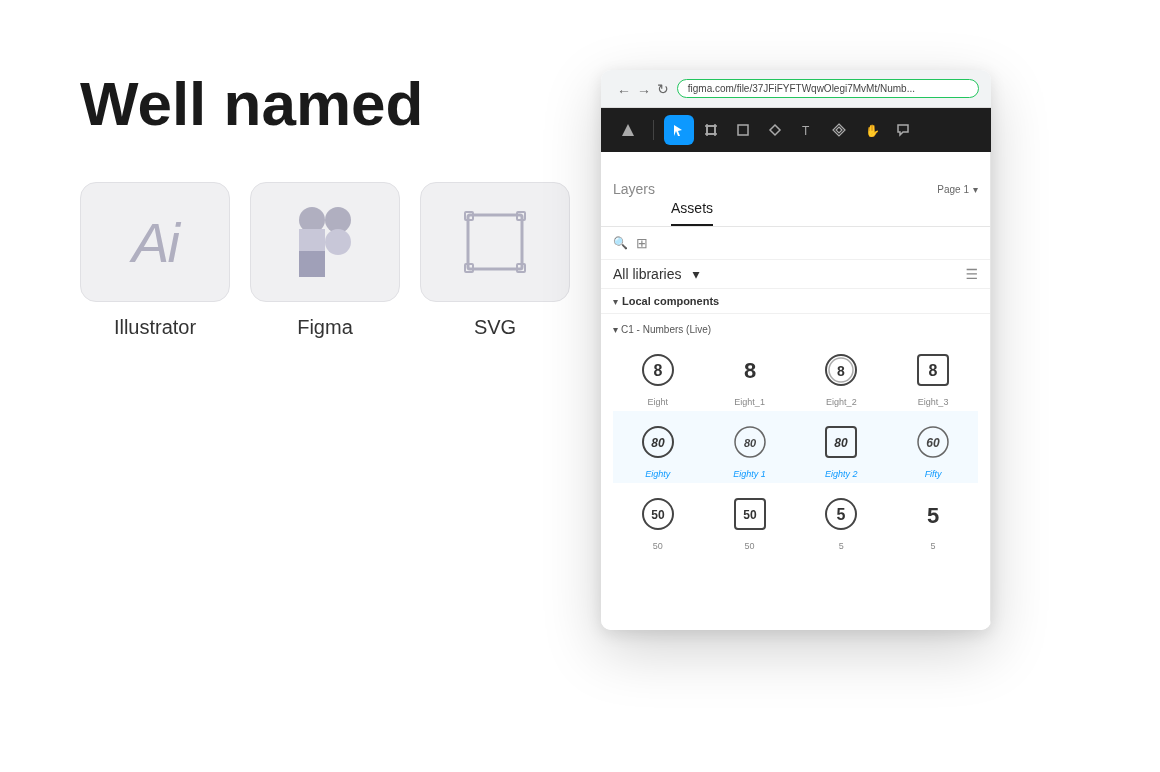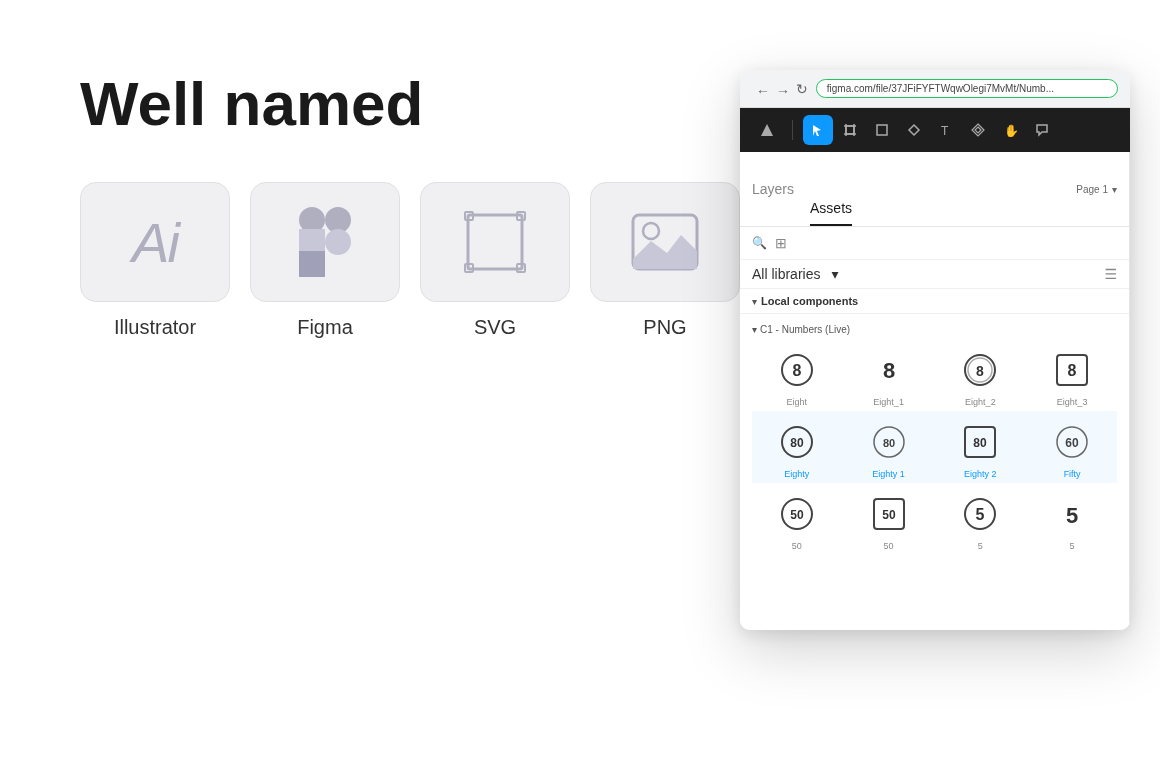--- a/index.html
+++ b/index.html
@@ -333,20 +333,21 @@
       margin-bottom: 4px;
     }
 
     .component-name {
       font-size: 9px;
       color: #888;
     }
 
     .highlighted-row {
       background: rgba(13, 153, 255, 0.05);
+      font-style: italic;
     }
 
     .component-name.blue {
       color: #0d99ff;
     }
   </style>
 </head>
 <body>
 
 <div class="main-container">
@@ -386,30 +387,20 @@
 
             <rect x="5" y="5" width="8" height="8" rx="1" fill="none" stroke="#b0afc0" stroke-width="2"></rect>
             <rect x="57" y="5" width="8" height="8" rx="1" fill="none" stroke="#b0afc0" stroke-width="2"></rect>
             <rect x="5" y="57" width="8" height="8" rx="1" fill="none" stroke="#b0afc0" stroke-width="2"></rect>
             <rect x="57" y="57" width="8" height="8" rx="1" fill="none" stroke="#b0afc0" stroke-width="2"></rect>
           </svg>
         </div>
         <span class="format-label">SVG</span>
       </div>
 
-      <div class="format-item">
-        <div class="format-icon-box">
-          <svg width="72" height="62" viewBox="0 0 72 62">
-            <rect x="4" y="4" width="64" height="54" rx="6" fill="none" stroke="#b0afc0" stroke-width="3"></rect>
-            <circle cx="22" cy="20" r="8" fill="none" stroke="#b0afc0" stroke-width="2.5"></circle>
-            <polyline points="4,48 22,30 38,42 52,24 68,40 68,58 4,58" fill="#c8c7d8"></polyline>
-          </svg>
-        </div>
-        <span class="format-label">PNG</span>
-      </div>
     </div>
   </div>
 
   <div class="right-section">
     <div class="browser-window">
 
       <div class="browser-bar">
         <div class="browser-nav">
           <span class="nav-arrow">←</span>
           <span class="nav-arrow">→</span>

